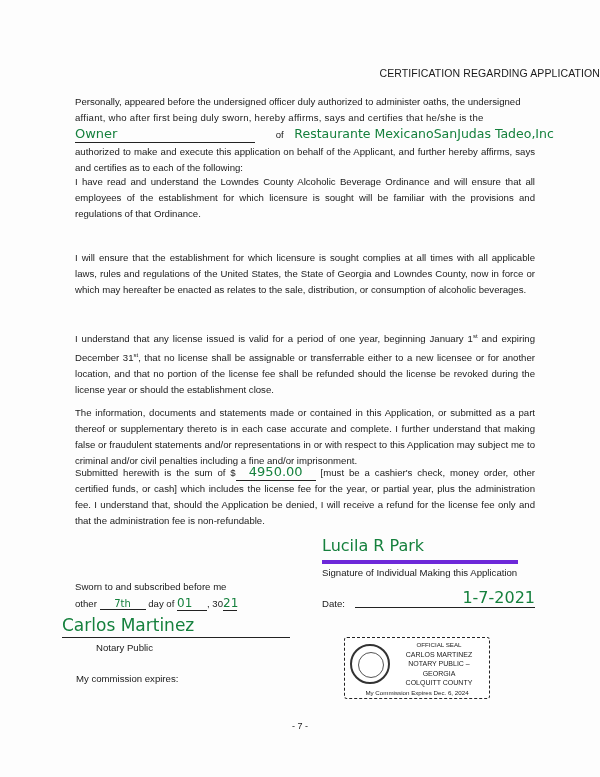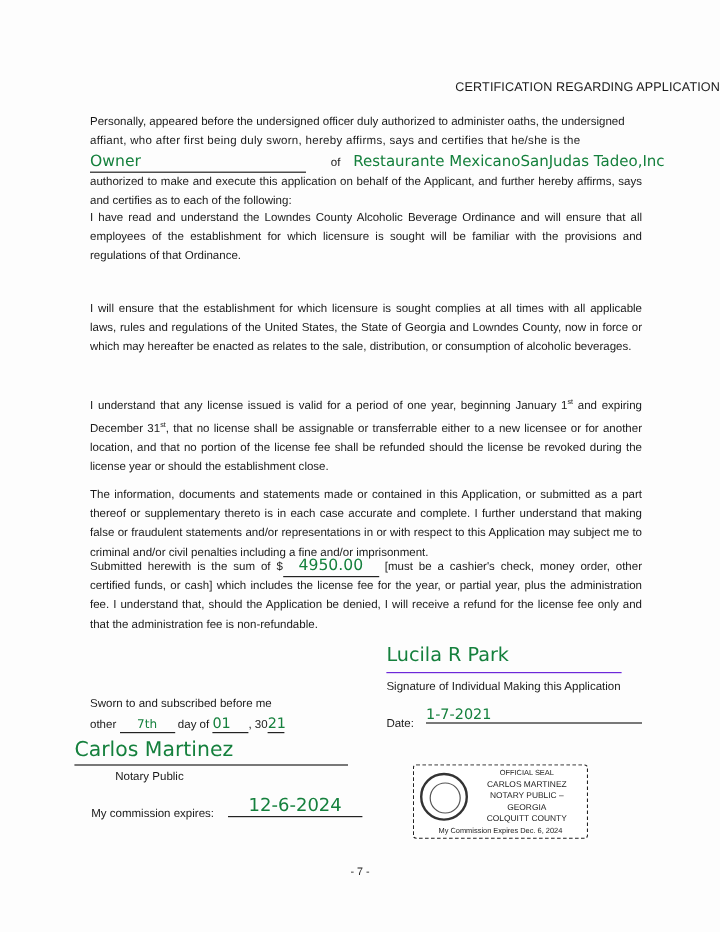--- a/index.html
+++ b/index.html
@@ -45,47 +45,44 @@
   <div class="para" style="top:328px;">
     <span>I understand that any license issued is valid for a period of one year, beginning January 1</span><sup>st</sup><span> and expiring December 31</span><sup>st</sup><span>, that no license shall be assignable or transferrable either to a new licensee or for another location, and that no portion of the license fee shall be refunded should the license be revoked during the license year or should the establishment close.</span>
   </div>
 
   <div class="para" style="top:405px;">The information, documents and statements made or contained in this Application, or submitted as a part thereof or supplementary thereto is in each case accurate and complete.  I further understand that making false or fraudulent statements and/or representations in or with respect to this Application may subject me to criminal and/or civil penalties including a fine and/or imprisonment.</div>
 
   <div class="para" style="top:464px;">
     <span>Submitted herewith is the sum of $</span><span class="uline hand" style="width:80px; font-size:13px; text-align:center;"><span>4950.00</span></span><span> [must be a cashier's check, money order, other certified funds, or cash] which includes the license fee for the year, or partial year, plus the administration fee.  I understand that, should the Application be denied, I will receive a refund for the license fee only and that the administration fee is non-refundable.</span>
   </div>
 
-  <div class="abs hand" style="left:322px; top:536px; width:196px; border-bottom:1px solid #6d28d9; font-size:16px; height:24px;">
+  <div class="abs hand" style="left:322px; top:536px; width:196px; border-bottom:4px solid #6d28d9; font-size:16px; height:24px;">
     <span>Lucila R Park</span>
   </div>
   <div class="abs" style="left:322px; top:567px;">Signature of Individual Making this Application</div>
 
   <div class="abs" style="left:322px; top:598px;">Date:</div>
-  <div class="abs hand" style="left:355px; top:588px; width:180px; border-bottom:1px solid #222; text-align:left; font-size:12px;">
+  <div class="abs hand" style="left:355px; top:588px; width:180px; border-bottom:1px solid #222; text-align:right; font-size:16px;">
     <span>1-7-2021</span>
   </div>
 
   <div class="abs" style="left:75px; top:581px;">Sworn to and subscribed before me</div>
   <div class="abs" style="left:75px; top:596px; white-space:nowrap;">
     <span>other</span>
     <span class="uline hand" style="width:46px; text-align:center; font-size:10px;"><span>7th</span></span>
     <span>day of</span>
     <span class="uline hand" style="width:30px; font-size:12px;"><span>01</span></span><span>, 30</span><span class="uline hand" style="width:14px; font-size:12px;"><span>21</span></span>
   </div>
 
   <div class="abs hand" style="left:62px; top:615px; width:228px; border-bottom:1px solid #222; font-size:17px; height:22px;">
     <span>Carlos Martinez</span>
   </div>
   <div class="abs" style="left:76px; top:642px;margin-left:20px;">Notary Public</div>
 
   <div class="abs" style="left:76px; top:673px;">My commission expires:</div>
-  <div class="abs hand" style="left:190px; top:662px; width:112px; border-bottom:1px solid #222; text-align:center; font-size:15px;">
-    <span>12-6-2024</span>
-  </div>
 
   <div class="seal">
     <div class="circle"></div>
     <div class="lines">
       <div>OFFICIAL SEAL</div>
       <div style="font-size:7px;">CARLOS MARTINEZ</div>
       <div style="font-size:7px;">NOTARY PUBLIC – GEORGIA</div>
       <div style="font-size:7px;">COLQUITT COUNTY</div>
     </div>
     <div class="bottom">My Commission Expires Dec. 6, 2024</div>

